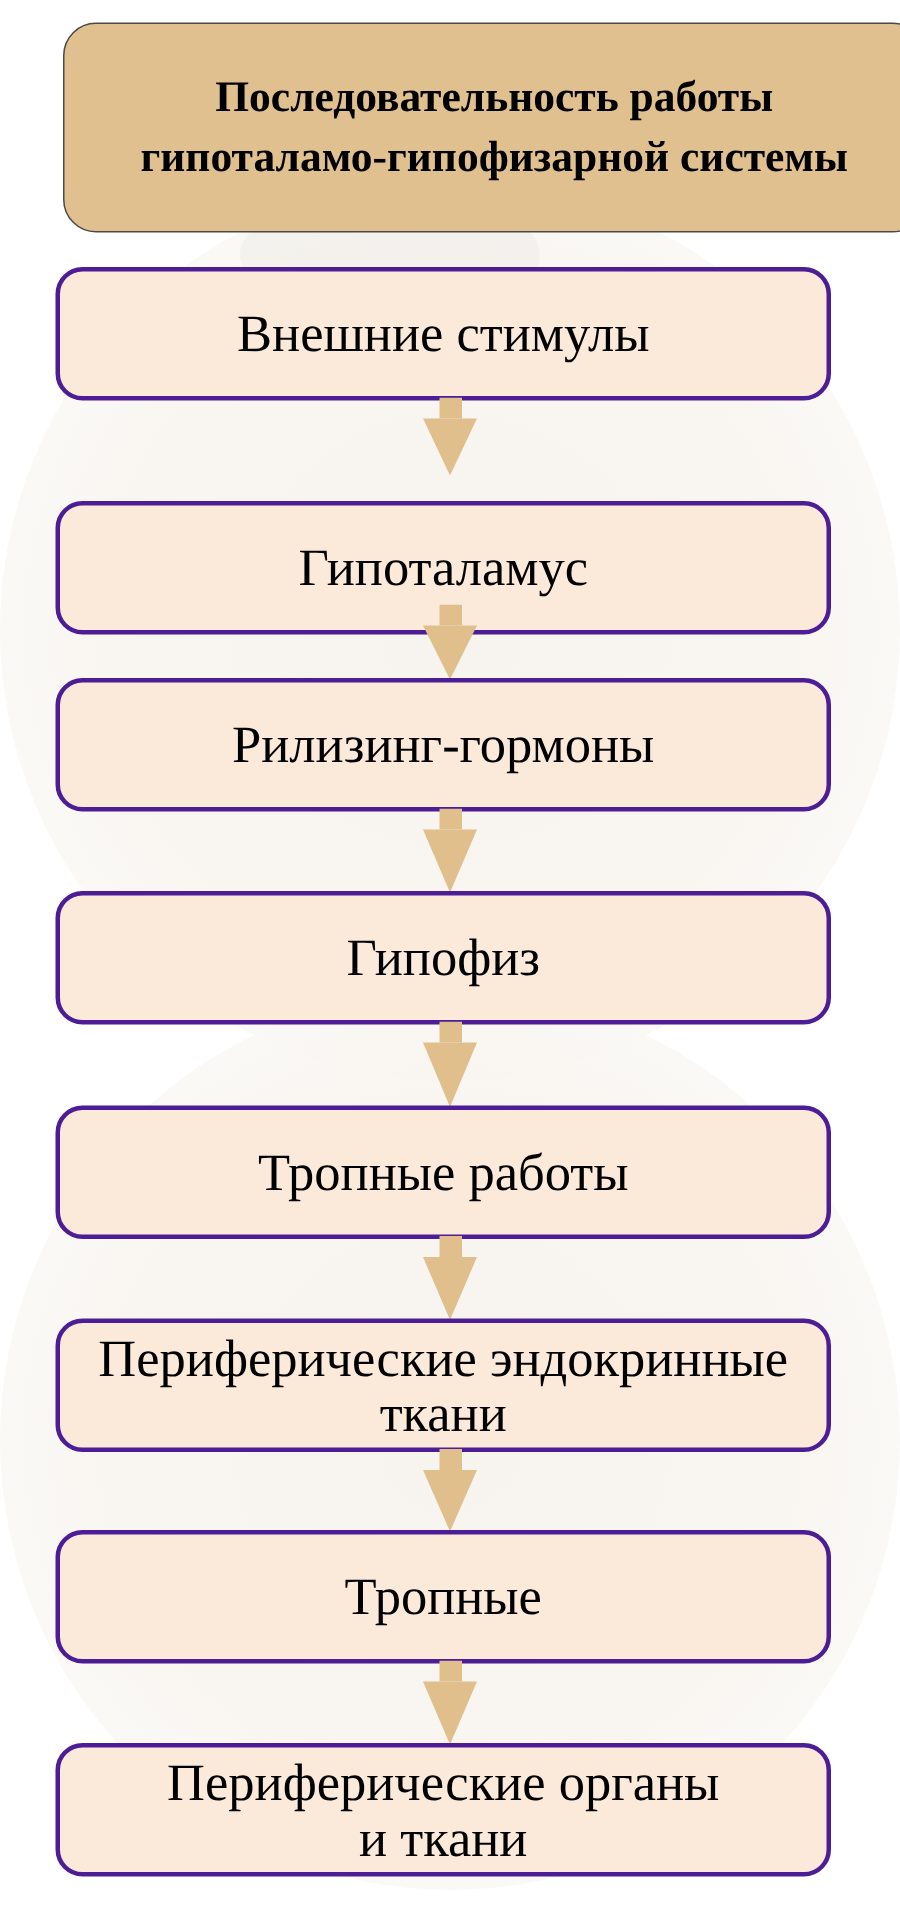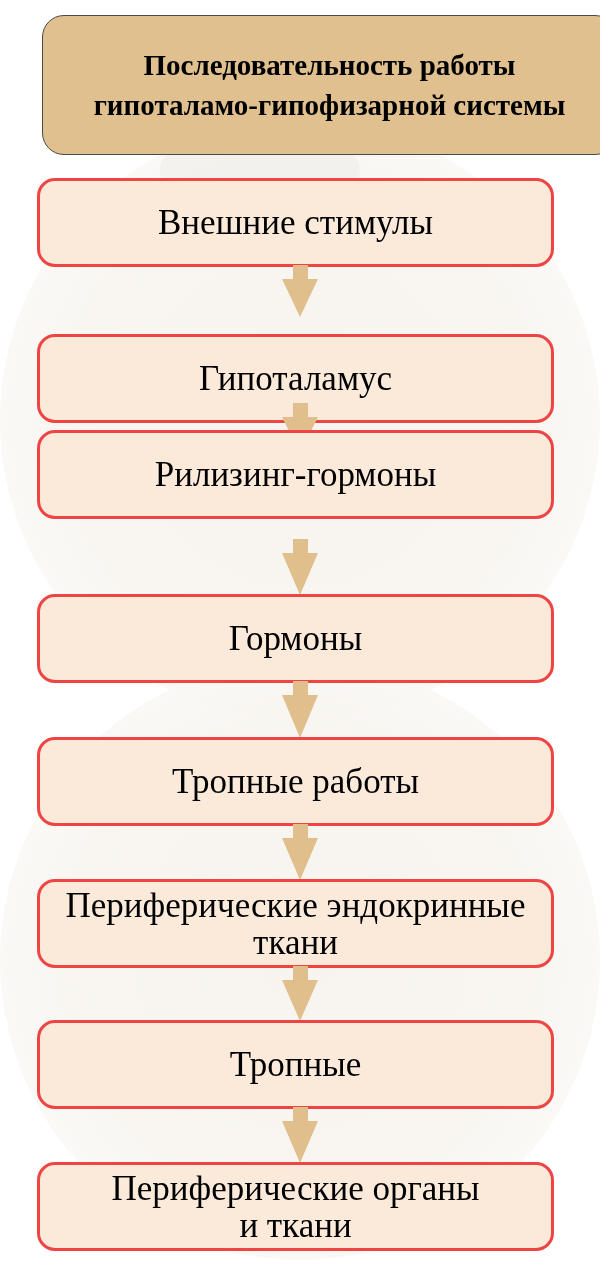--- a/index.html
+++ b/index.html
@@ -23,21 +23,21 @@
       box-sizing: border-box;
       background: #e0c08e; border: 1.5px solid #4a4a4a; border-radius: 22px;
       display: flex; align-items: center; justify-content: center; text-align: center;
       font-weight: bold; font-size: 29px; line-height: 40px; color: #000;
       white-space: pre-line;
       margin-left: 32px;
     }
     .step {
       position: absolute; left: 37px; width: 517px; height: 89px;
       box-sizing: border-box;
-      background: #fbeada; border: 3px solid #ef4444; border-radius: 18px;
+      background: #fbeada; border: 3px solid #4c1d95; border-radius: 18px;
       display: flex; align-items: center; justify-content: center; text-align: center;
       font-size: 35px; line-height: 37px; color: #000;
       white-space: pre-line;
     }
     .arrow { position: absolute; left: 282px; width: 36px; }
     .arrow svg { display: block; }
   </style>
 </head>
 <body>
 
@@ -58,29 +58,29 @@
 </div>
 
 <div class="step" style="top:334px">Гипоталамус</div>
 <div class="arrow" style="top:403px">
   <svg width="36" height="50" viewBox="0 0 36 50">
       <rect x="11" y="0" width="15" height="14" fill="#e1bf8c"></rect>
       <polygon points="0,14 36,14 18,50" fill="#e1bf8c"></polygon>
     </svg>
 </div>
 
-<div class="step" style="top:430px">Рилизинг-гормоны</div>
+<div class="step" style="top:452px">Рилизинг-гормоны</div>
 <div class="arrow" style="top:539px">
   <svg width="36" height="56" viewBox="0 0 36 56">
       <rect x="11" y="0" width="15" height="14" fill="#e1bf8c"></rect>
       <polygon points="0,14 36,14 18,56" fill="#e1bf8c"></polygon>
     </svg>
 </div>
 
-<div class="step" style="top:594px">Гормоны</div>
+<div class="step" style="top:594px">Гипофиз</div>
 <div class="arrow" style="top:681px">
   <svg width="36" height="57" viewBox="0 0 36 57">
       <rect x="11" y="0" width="15" height="14" fill="#e1bf8c"></rect>
       <polygon points="0,14 36,14 18,57" fill="#e1bf8c"></polygon>
     </svg>
 </div>
 
 <div class="step" style="top:737px">Тропные работы</div>
 <div class="arrow" style="top:824px">
   <svg width="36" height="56" viewBox="0 0 36 56">

